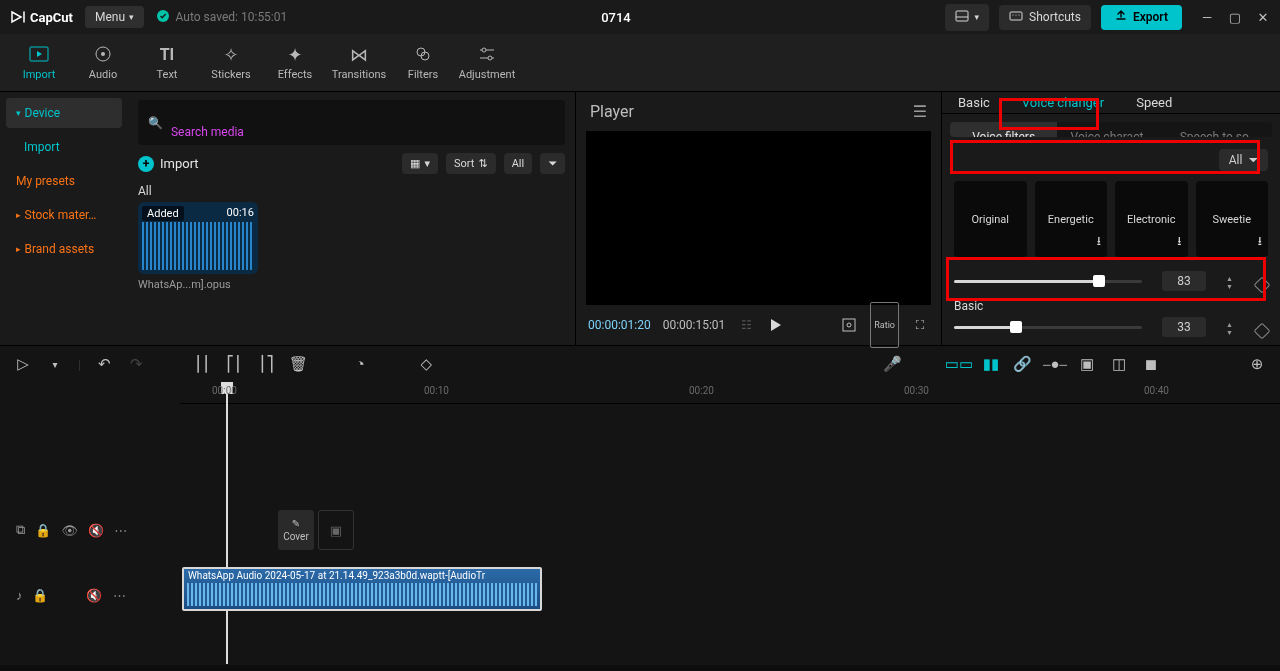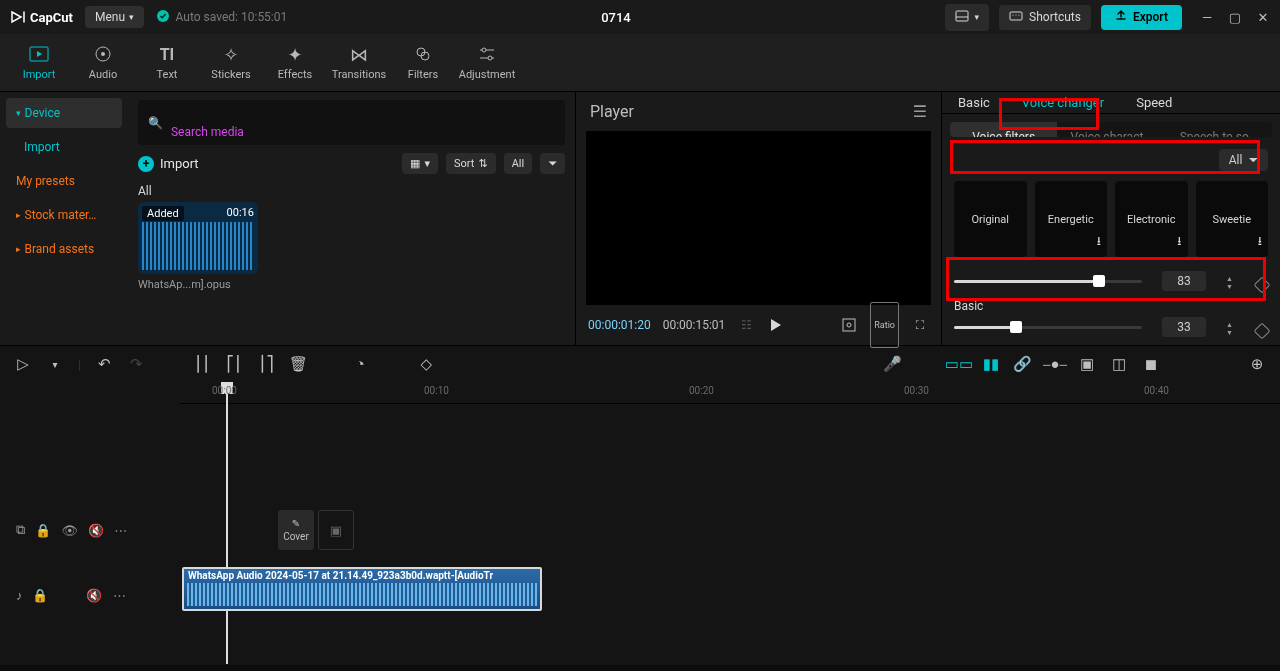--- a/index.html
+++ b/index.html
@@ -443,18 +443,18 @@
     </div>
     <div class="track-row" style="top:165px;">
       <div class="track-head">
         <span>♪</span>
         <span>🔒</span>
         <span style="width:18px;"></span>
         <span>🔇</span>
         <span>⋯</span>
       </div>
     </div>
-    <div class="clip" style="left:182px; top:163px; width:360px;font-weight:bold;">
+    <div class="clip" style="left:182px; top:163px; width:360px;">
       <div class="label">WhatsApp Audio 2024-05-17 at 21.14.49_923a3b0d.waptt-[AudioTr</div>
       <div class="clip-body"></div>
     </div>
   </div>
 </div>
 
 </body></html>

